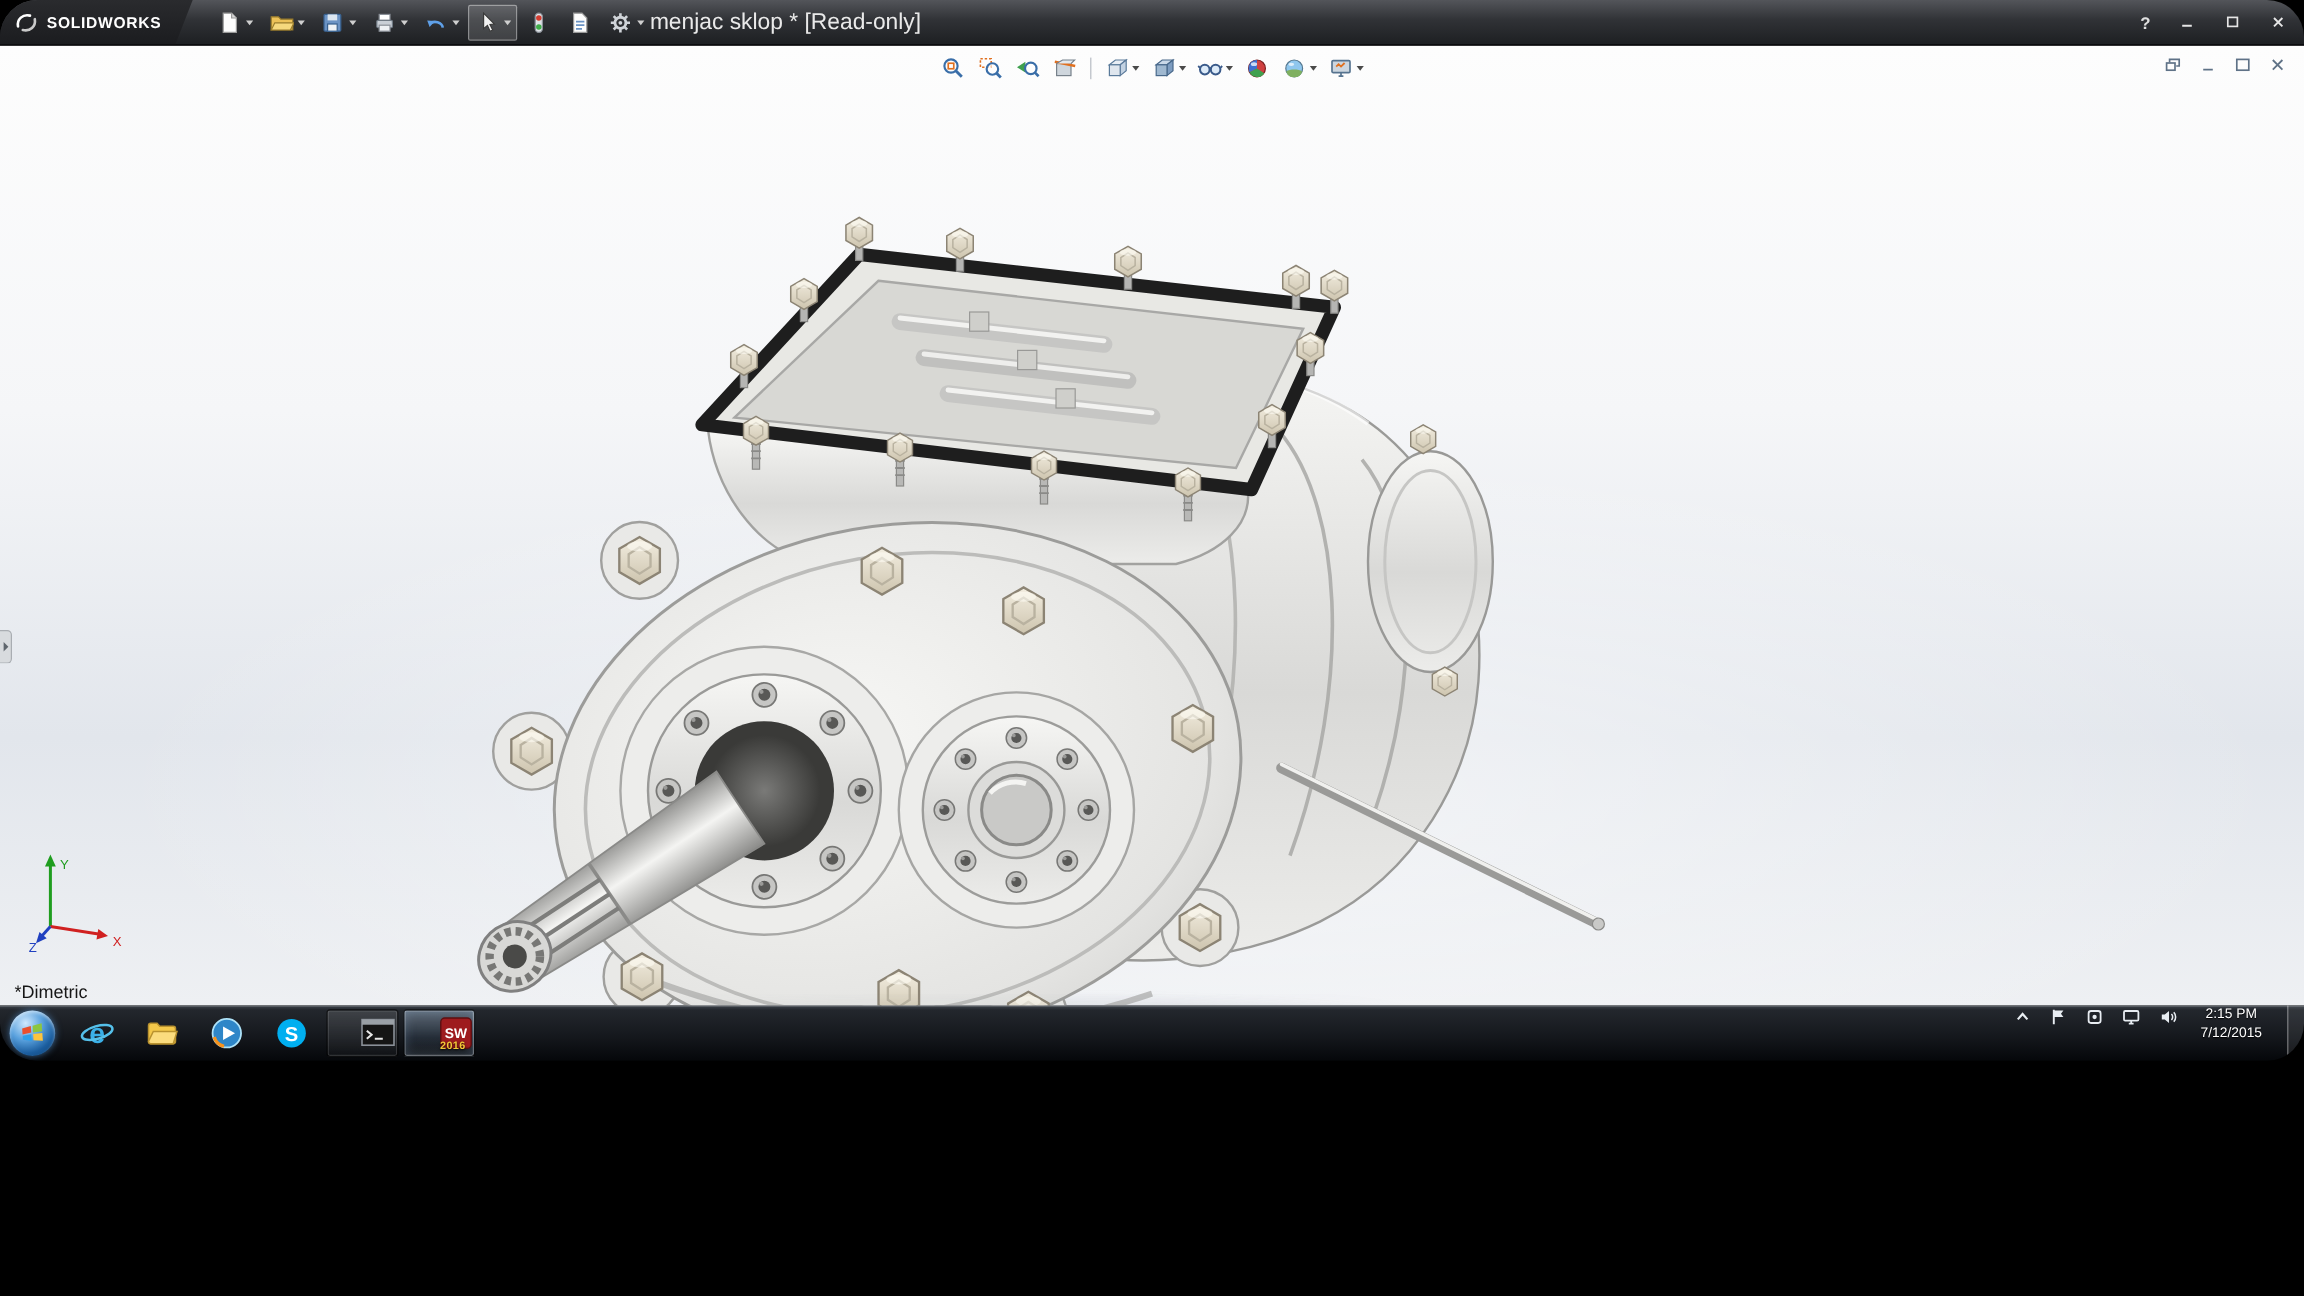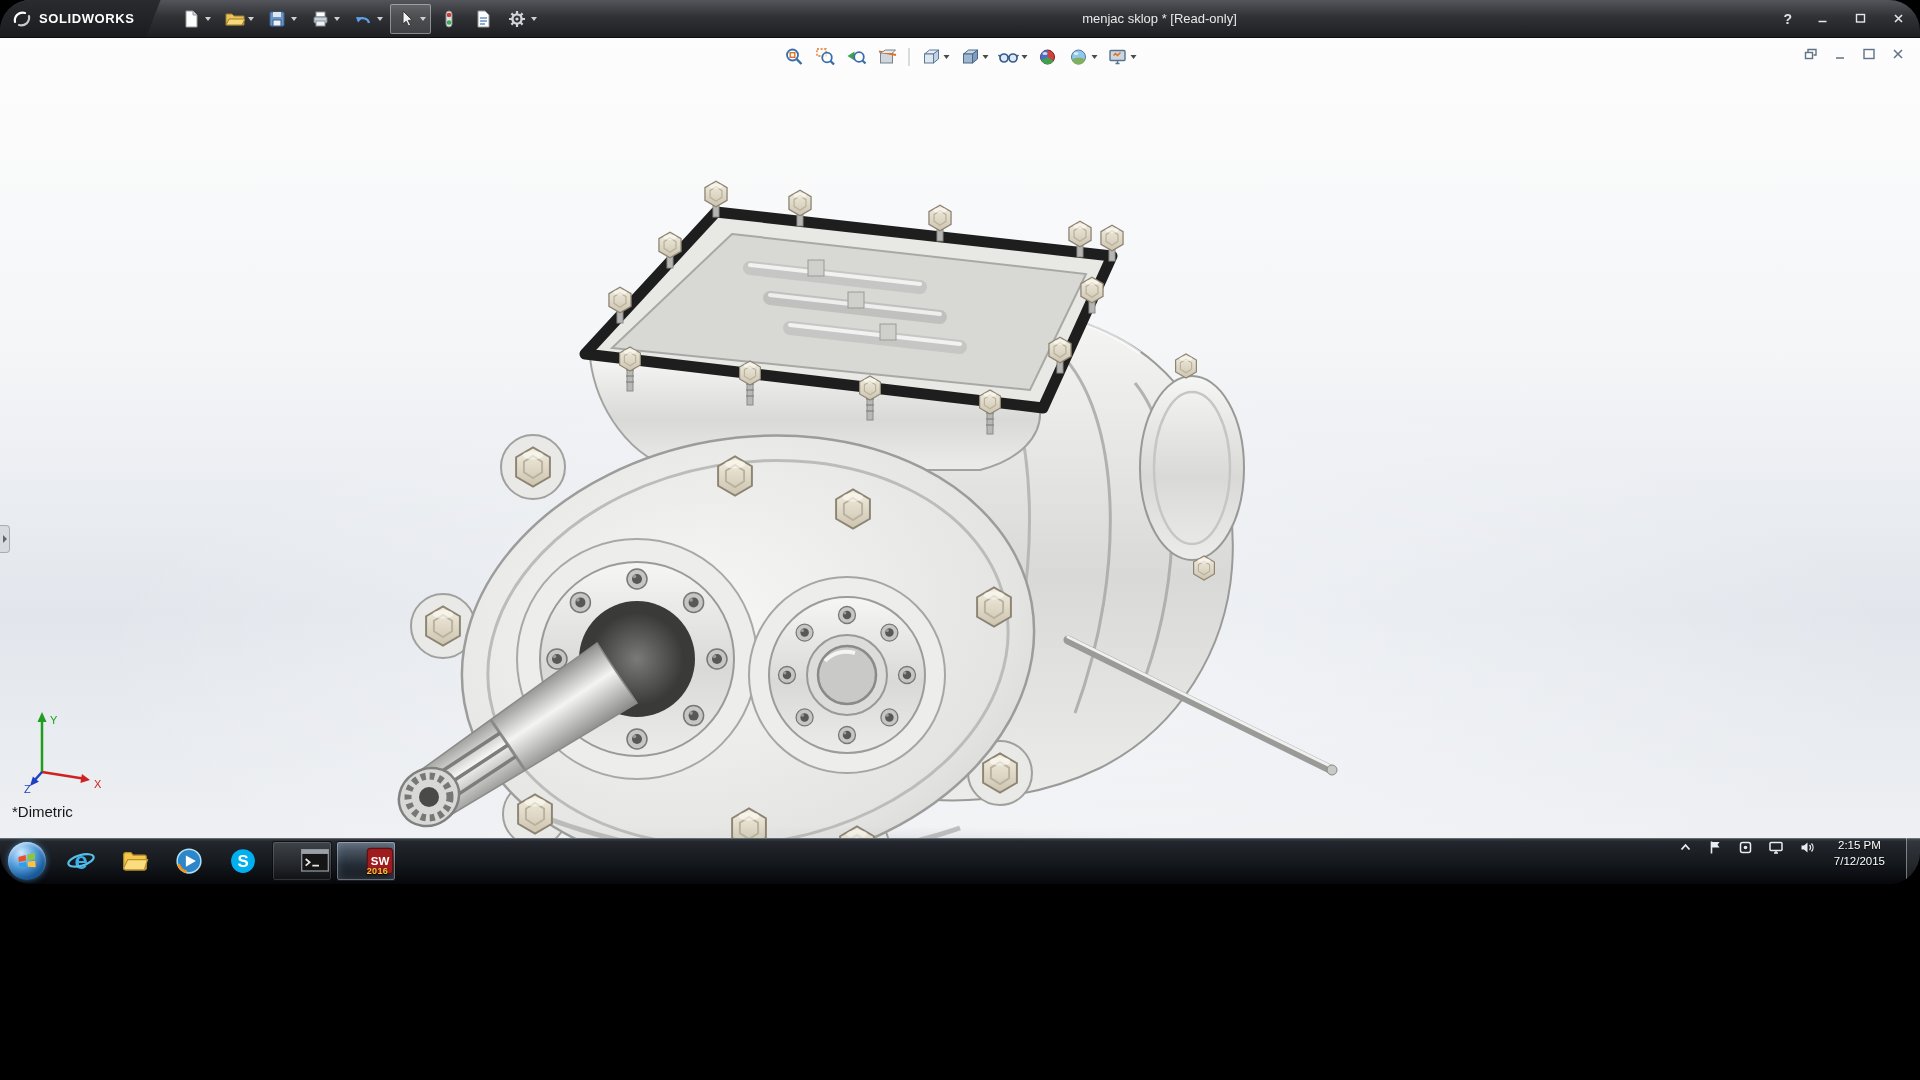--- a/index.html
+++ b/index.html
@@ -15,21 +15,21 @@
     background:linear-gradient(180deg,#2a2b2e,#1b1c1f);
     clip-path:polygon(0 0,100% 0,91% 100%,0 100%); }
   .brand { color:#fff; font-size:13px; font-weight:bold; letter-spacing:.6px; }
   .tb-tools { display:flex; align-items:center; gap:2px; margin-left:14px; }
   .tb-btn { height:30px; display:flex; align-items:center; gap:3px; padding:0 4px;
     background:transparent; border:1px solid transparent; border-radius:2px; cursor:pointer; }
   .tb-btn.active { background:rgba(255,255,255,.14); border-color:rgba(255,255,255,.38); }
   .caret { width:0; height:0; border-left:3.5px solid transparent; border-right:3.5px solid transparent;
     border-top:4px solid #cfcfcf; }
   .caret.dark { border-top-color:#4a4a4a; }
-  .tb-title { flex:1; text-align:center; color:#e9e9e9; font-size:13px; white-space:nowrap;
+  .tb-title { flex:1; color:#e9e9e9; font-size:19px; white-space:nowrap;
     overflow:hidden; text-overflow:ellipsis; }
   .tb-right { display:flex; align-items:center; gap:10px; padding-right:8px; }
   .help-btn { color:#e0e0e0; font-size:14px; font-weight:bold; background:none; border:0;
     cursor:pointer; padding:0 6px; }
   .wc { width:28px; height:22px; display:flex; align-items:center; justify-content:center;
     background:transparent; border:0; cursor:pointer; }
 
   
   .viewport { position:absolute; top:38px; left:0; right:0; bottom:46px; overflow:hidden;
     background:
@@ -52,21 +52,21 @@
   .collapsed-tab i { width:0; height:0; border-top:4px solid transparent; border-bottom:4px solid transparent;
     border-left:4px solid #5f666d; display:block; }
 
   .model { position:absolute; left:380px; top:130px; width:1000px; height:720px; }
   .reflection { top:790px; transform:scaleY(-1); opacity:.22; filter:blur(2.5px);
     -webkit-mask-image:linear-gradient(to top, rgba(0,0,0,.85) 4%, rgba(0,0,0,0) 52%);
             mask-image:linear-gradient(to top, rgba(0,0,0,.85) 4%, rgba(0,0,0,0) 52%);
     pointer-events:none; }
 
   .triad { position:absolute; left:24px; bottom:44px; z-index:5; cursor:pointer; }
-  .orient-label { position:absolute; left:12px; bottom:18px; font-size:15px; color:#161616; z-index:5; }
+  .orient-label { position:absolute; left:12px; bottom:2px; font-size:15px; color:#161616; z-index:5; }
 
   
   .taskbar { position:absolute; left:0; right:0; bottom:0; height:46px;
     background:linear-gradient(180deg,#3d434b 0%,#23272d 8%,#15181d 55%,#05070a 100%);
     box-shadow:inset 0 1px 0 rgba(255,255,255,.22);
     display:flex; align-items:center; z-index:30; }
   .task-btn { width:54px; height:100%; display:flex; align-items:center; justify-content:center;
     background:transparent; border:0; cursor:pointer; position:relative; }
   .task-btn.windowed { width:60px; height:40px; margin:0 2px; border-radius:3px;
     border:1px solid rgba(0,0,0,.65);

